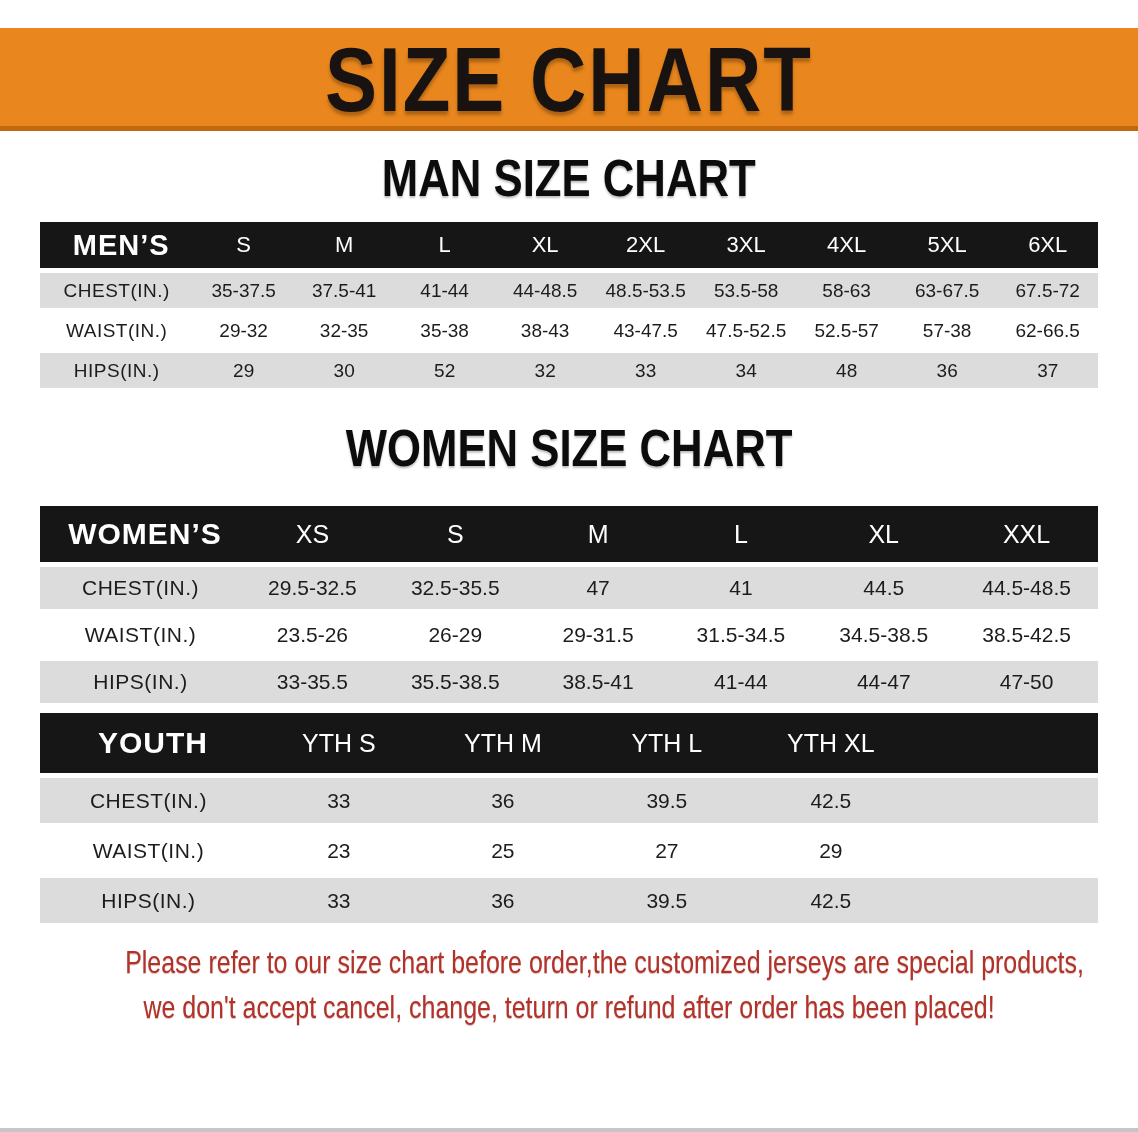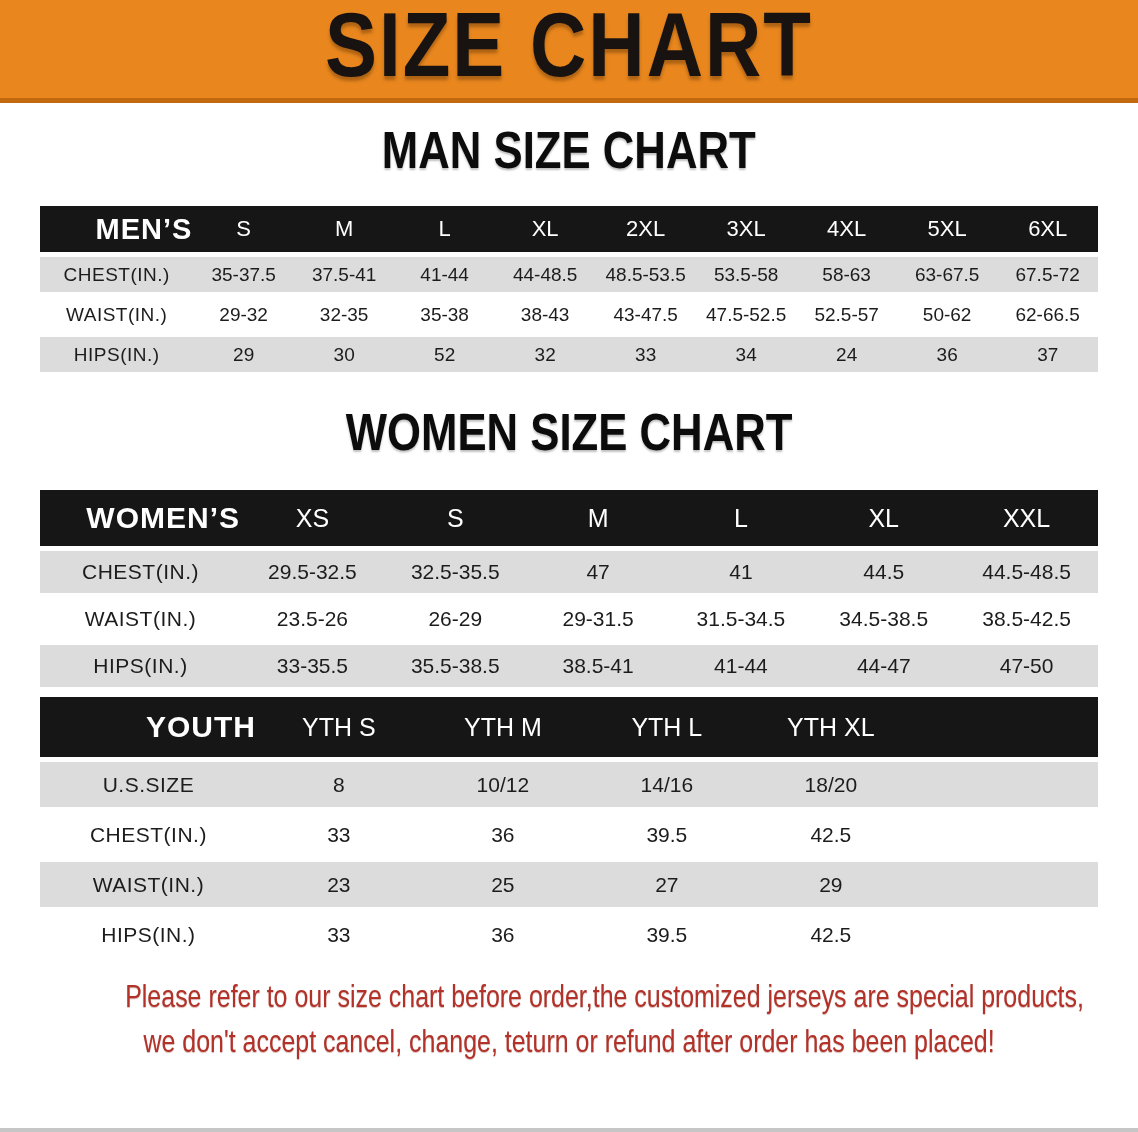--- a/index.html
+++ b/index.html
@@ -11,49 +11,49 @@
     --note-red:#B23128;
   }
   html,body{margin:0;padding:0;}
   body{
     width:1138px;height:1132px;background:#ffffff;overflow:hidden;position:relative;
     font-family:"Liberation Sans", sans-serif;
   }
   
   .banner{
     height:98px;background:var(--banner-bg);border-bottom:5px solid var(--banner-border);
-    display:flex;align-items:flex-start;justify-content:center;
+    display:flex;align-items:flex-end;justify-content:center;margin-top:28px;
   }
   .banner-title{
     display:inline-block;font-size:78px;font-weight:700;color:#181310;letter-spacing:2px;
     transform:scale(1.0,1.16);transform-origin:center;
     text-shadow:0 3px 3px rgba(60,30,0,0.35);
     white-space:nowrap;
   }
   
   .section-heading{text-align:center;}
   .section-heading .ht{
     display:inline-block;font-size:46px;font-weight:700;color:#0c0c0c;
     transform:scale(0.95,1.12);transform-origin:center;white-space:nowrap;
     text-shadow:0 2px 2px rgba(0,0,0,0.25);
   }
-  #sec-0 .section-heading{margin-top:20px;margin-bottom:24px;text-align:center;}
+  #sec-0 .section-heading{margin-top:20px;margin-bottom:12px;text-align:center;}
   #sec-1 .section-heading{margin-top:28px;margin-bottom:26px;}
   #sec-2 .section-heading{margin-top:46px;margin-bottom:16px;}
   
   table.sizes{
     width:1058px;margin:0 auto;border-collapse:separate;border-spacing:0 5px;
     table-layout:fixed;
   }
   table.sizes thead th{
     background:var(--head-bg);color:#ffffff;font-weight:400;text-align:center;
     white-space:nowrap;overflow:hidden;
   }
   table.sizes thead th.corner{
-    text-align:right;padding-left:10px;font-weight:800;letter-spacing:1px;
+    text-align:center;padding-left:10px;font-weight:800;letter-spacing:1px;
   }
   table.sizes thead th.filler, table.sizes tbody td.filler{background:transparent;}
   table.sizes thead th.filler{background:var(--head-bg);}
   table.sizes tbody td{
     text-align:center;color:#1c1c1c;white-space:nowrap;overflow:hidden;background:#ffffff;
   }
   table.sizes tbody td.rowlabel{letter-spacing:0.5px;}
   table.sizes tbody tr:nth-child(odd) td{background:var(--row-gray);}
   
   .men thead th{height:44px;font-size:22px;}
@@ -129,32 +129,32 @@
         </tr>
         <tr>
           <td class="rowlabel">WAIST(IN.)</td>
           <td>29-32</td>
           <td>32-35</td>
           <td>35-38</td>
           <td>38-43</td>
           <td>43-47.5</td>
           <td>47.5-52.5</td>
           <td>52.5-57</td>
-          <td>50-62</td>
+          <td>57-38</td>
           <td>62-66.5</td>
         </tr>
         <tr>
           <td class="rowlabel">HIPS(IN.)</td>
           <td>29</td>
           <td>30</td>
           <td>52</td>
           <td>32</td>
           <td>33</td>
           <td>34</td>
-          <td>24</td>
+          <td>48</td>
           <td>36</td>
           <td>37</td>
         </tr>
       </tbody>
   </table>
 </div>
 
 <div class="section" id="sec-1">
   <div class="section-heading">
     <span class="ht">WOMEN SIZE CHART</span>
@@ -227,28 +227,20 @@
           <th class="corner">YOUTH</th>
           <th>YTH S</th>
           <th>YTH M</th>
           <th>YTH L</th>
           <th>YTH XL</th>
           <th class="filler"></th>
         </tr>
       </thead>
     <tbody>
         <tr>
-          <td class="rowlabel">U.S.SIZE</td>
-          <td>8</td>
-          <td>10/12</td>
-          <td>14/16</td>
-          <td>18/20</td>
-          <td class="filler"></td>
-        </tr>
-        <tr>
           <td class="rowlabel">CHEST(IN.)</td>
           <td>33</td>
           <td>36</td>
           <td>39.5</td>
           <td>42.5</td>
           <td class="filler"></td>
         </tr>
         <tr>
           <td class="rowlabel">WAIST(IN.)</td>
           <td>23</td>

